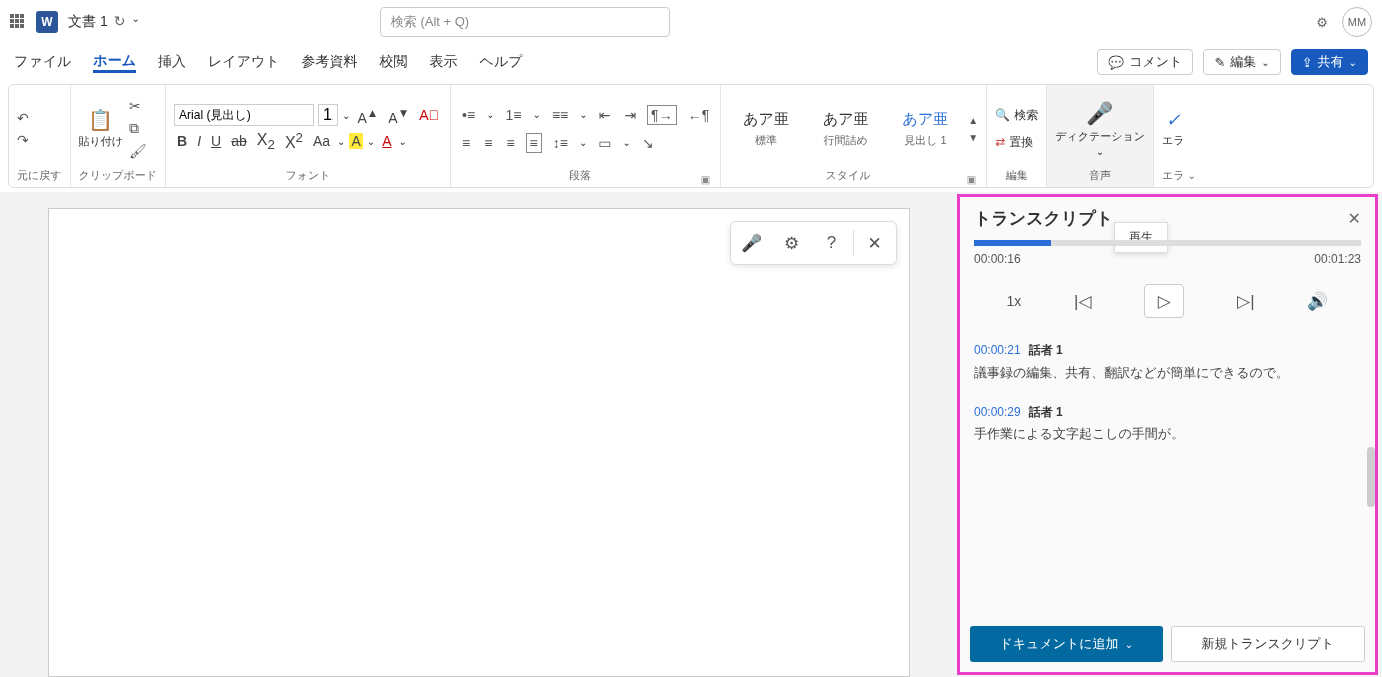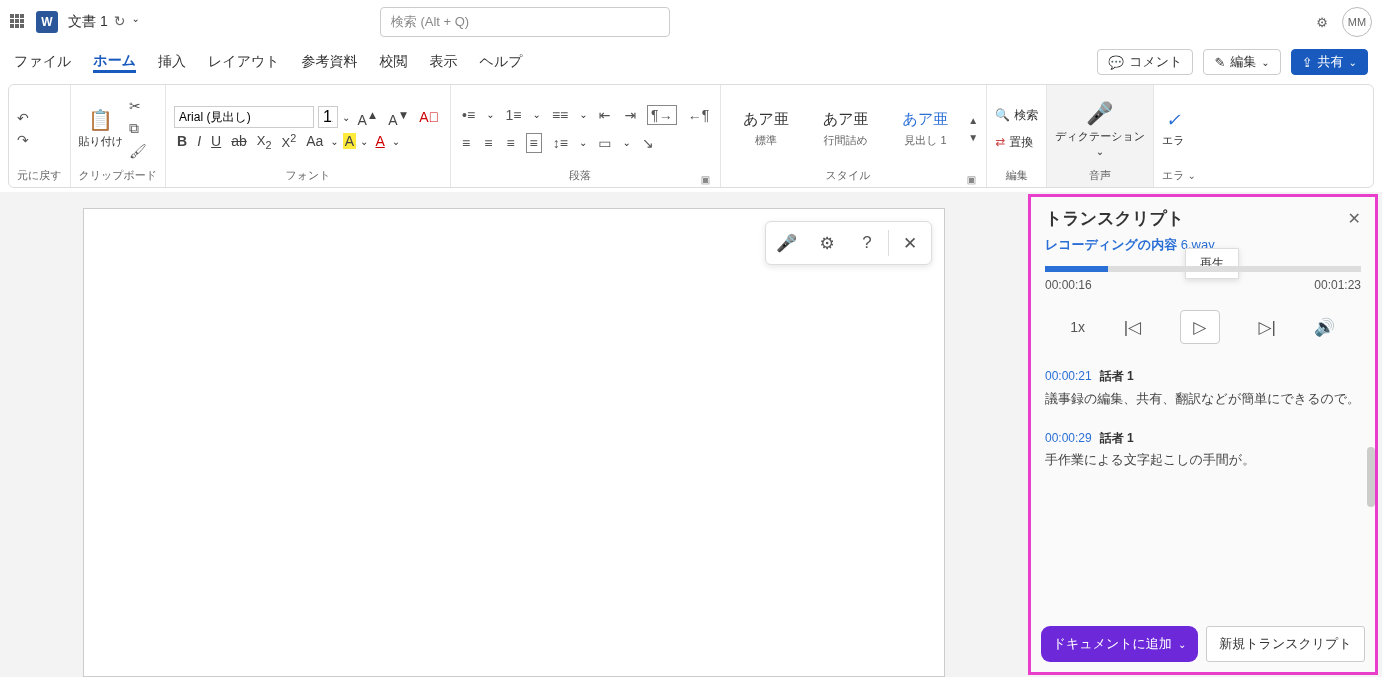--- a/index.html
+++ b/index.html
@@ -30,21 +30,21 @@
 .rgroup { display: flex; flex-direction: column; border-right: 1px solid #e5e5e5; padding: 6px 8px 2px; }
 .rgroup-body { flex: 1; display: flex; align-items: center; gap: 6px; }
 .rgroup-label { text-align: center; font-size: 11px; color: #666; padding: 2px 0; }
 .rbtn { display: flex; flex-direction: column; align-items: center; font-size: 11px; gap: 2px; color: #333; }
 .rbtn-ico { font-size: 20px; }
 .mini-stack { display: flex; flex-direction: column; gap: 6px; font-size: 14px; color: #555; }
 .font-row { display: flex; align-items: center; gap: 4px; }
 .font-select { width: 140px; height: 22px; border: 1px solid #ccc; font-size: 12px; padding: 0 4px; }
 .size-select { width: 20px; height: 22px; border: 1px solid #ccc; font-size: 16px; padding: 0 4px; }
 .fx { font-size: 14px; color: #444; padding: 0 3px; }
-.fx.small { font-size: 13px; }
+.fx.small { font-size: 16px; }
 .fx.red { color: #c00; }
 .fx.yellow { background: #ffeb3b; padding: 0 2px; }
 .para-row { display: flex; gap: 8px; align-items: center; }
 .para-ico { font-size: 14px; color: #555; padding: 1px 3px; }
 .para-ico.boxed { border: 1px solid #888; }
 .style-item { display: flex; flex-direction: column; align-items: center; padding: 4px 14px; }
 .style-sample { font-size: 15px; }
 .style-name { font-size: 11px; color: #666; margin-top: 4px; }
 .find-item { display: flex; align-items: center; gap: 4px; font-size: 12px; padding: 2px 0; }
 .dictate-ico { font-size: 22px; color: #3a7bd5; }
@@ -53,21 +53,21 @@
 
 .main { display: flex; height: calc(677px - 44px - 36px - 112px); background: #f3f3f3; }
 .doc-area { flex: 1; position: relative; display: flex; justify-content: center; padding-top: 16px; }
 .page { width: 862px; height: 100%; background: #fff; border: 1px solid #ccc; position: relative; }
 .float-toolbar { position: absolute; top: 12px; right: 12px; display: flex; align-items: center; background: #fff; border: 1px solid #ddd; border-radius: 6px; padding: 6px 2px; gap: 2px; box-shadow: 0 2px 6px rgba(0,0,0,0.1); }
 .float-toolbar .fbtn { width: 38px; height: 30px; display: flex; align-items: center; justify-content: center; color: #555; font-size: 17px; }
 .float-toolbar .fbtn.mic { color: #2a6fd6; }
 .float-toolbar .divider { width: 1px; height: 26px; background: #ddd; }
 
 
-.transcript { width: 350px; border: 3px solid #e83ecb; background: #fafafa; display: flex; flex-direction: column; margin: 2px 4px 2px 0; }
+.transcript { width: 421px; border: 3px solid #e83ecb; background: #fafafa; display: flex; flex-direction: column; margin: 2px 4px 2px 0; }
 .t-header { display: flex; justify-content: space-between; align-items: center; padding: 10px 14px 6px; }
 .t-title { font-size: 17px; font-weight: 600; color: #333; }
 .t-close { font-size: 16px; color: #666; }
 .t-file { padding: 0 14px 8px; font-size: 13px; }
 .t-file .label { color: #2a6fd6; font-weight: 600; }
 .t-file .name { color: #2a6fd6; }
 .t-progress { margin: 4px 14px 0; position: relative; }
 .t-bar { height: 6px; background: #ddd; position: relative; }
 .t-bar-fill { position: absolute; left: 0; top: 0; height: 6px; background: #2a6fd6; width: 20%; }
 .t-tooltip { position: absolute; top: -18px; left: 140px; background: #fff; border: 1px solid #ddd; padding: 6px 14px; font-size: 12px; box-shadow: 0 2px 6px rgba(0,0,0,0.12); }
@@ -77,21 +77,21 @@
 .t-controls .speed { font-size: 14px; }
 .t-controls .play { border: 1px solid #ccc; width: 40px; height: 34px; display: flex; align-items: center; justify-content: center; border-radius: 4px; background: #fff; }
 .t-body { flex: 1; overflow-y: auto; }
 .t-seg { padding: 8px 14px 10px; font-size: 13px; line-height: 1.6; }
 .t-seg.current { background: #eee; }
 .t-seg .ts { color: #2a6fd6; font-size: 12px; margin-right: 8px; }
 .t-seg .spk { font-weight: 600; font-size: 12px; color: #333; }
 .t-seg .txt { color: #444; margin-top: 2px; }
 .t-footer { display: flex; gap: 8px; padding: 10px; }
 .t-footer .pbtn { flex: 1; padding: 8px 6px; font-size: 13px; text-align: center; border-radius: 3px; display: flex; align-items: center; justify-content: center; gap: 6px; }
-.t-footer .pbtn.primary { background: #6d28d9; color: #fff; border-radius: 9px; }
+.t-footer .pbtn.primary { background: #0369a1; color: #fff; }
 .t-footer .pbtn.secondary { background: #fff; border: 1px solid #ccc; color: #333; }
 .scroll-handle { position: absolute; right: 0; top: 250px; width: 8px; height: 60px; background: #ccc; border-radius: 4px; }
 </style>
 </head>
 <body>
 
 <div class="titlebar">
   <div class="app-grid">
       <span></span>
       <span></span>
@@ -300,24 +300,20 @@
         <div class="fbtn">✕</div>
       </div>
     </div>
   </div>
 
   <div class="transcript" style="position:relative">
     <div class="t-header">
       <span class="t-title">トランスクリプト</span>
       <span class="t-close">✕</span>
     </div>
-    <div class="t-file">
-      <span class="label">レコーディングの内容</span>
-      <span class="name">6.wav</span>
-    </div>
     <div class="t-progress">
       <div class="t-tooltip">再生</div>
       <div class="t-bar">
           <div class="t-bar-fill"></div>
         </div>
     </div>
     <div class="t-times">
       <span>00:00:16</span>
       <span>00:01:23</span>
     </div>

